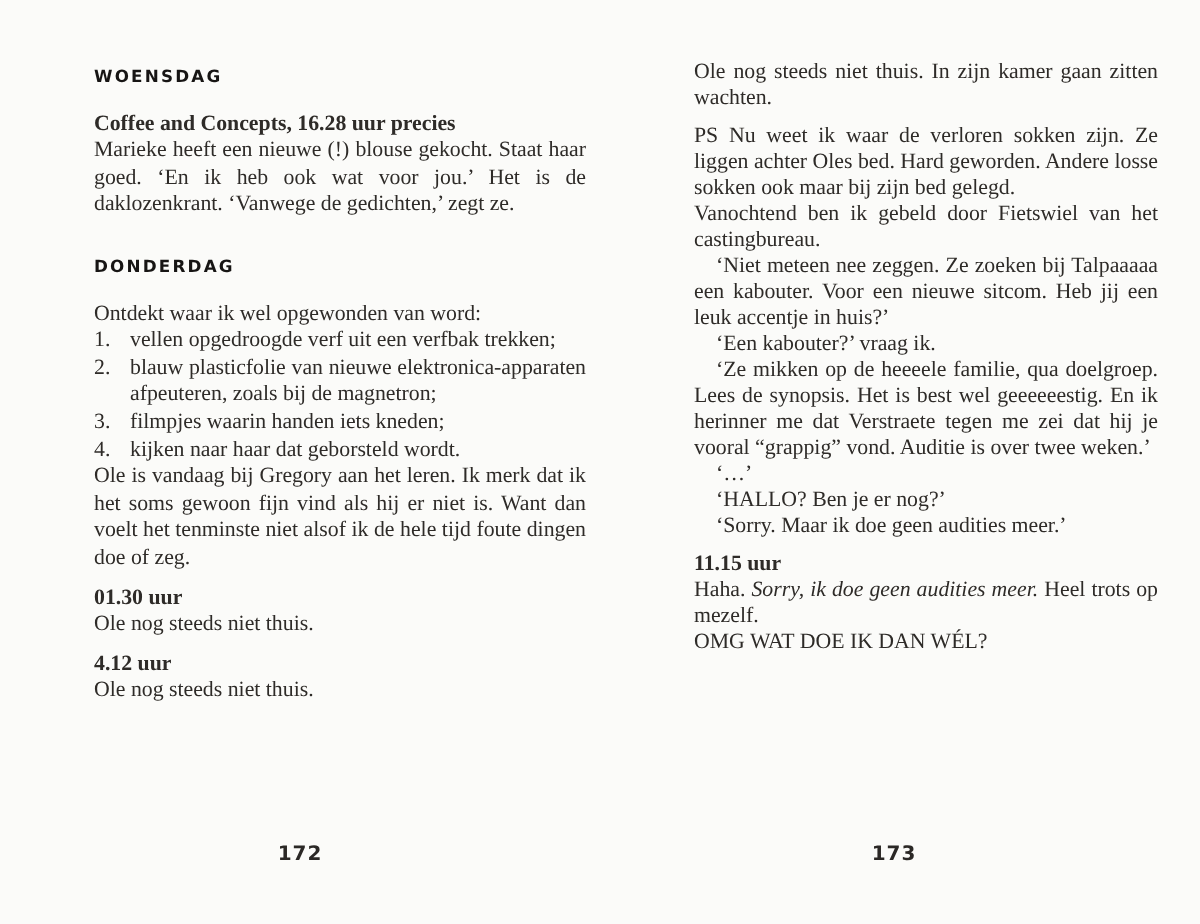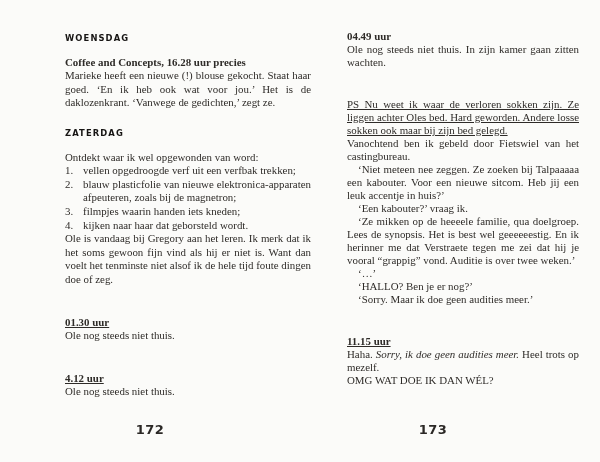--- a/index.html
+++ b/index.html
@@ -8,25 +8,25 @@
     background:#fbfbf9;
     font-family:"Liberation Serif", serif;
     color:#2e2b28;
     overflow:hidden;
   }
   .spread { position:relative; width:600px; height:462px; }
   .col {
     position:absolute; top:30px;
     font-size:10.9px;
   }
-  .col-left  { left:65px;  width:246px; line-height:13.6px; }
+  .col-left  { left:47px;  width:246px; line-height:13.6px; }
   .col-right { left:347px; width:232px; line-height:13px; }
 
   .blk { margin:0; }
-  .blk.gap { margin-top:29px;text-decoration:underline; }
+  .blk.gap { margin-top:6px; }
 
   .blk.day {
     font-family:"DejaVu Sans", sans-serif;
     font-weight:bold;
     font-size:8.4px;
     letter-spacing:1.1px;
     color:#171514;
     margin-top:17px;
     margin-bottom:10px;
   }
@@ -40,36 +40,36 @@
 
   .blk.list .li { display:flex; }
   .blk.list .num { width:18px; flex:none; }
   .blk.list .litext { flex:1 1 auto; text-align:justify; }
 
   .pagenum {
     position:absolute; top:422px;
     width:100px; text-align:center;
     font-family:"DejaVu Sans", sans-serif;
     font-weight:bold;
-    font-size:13px;
+    font-size:10px;
     letter-spacing:0.5px;
     color:#2b2826;
   }
   .pn-left  { left:100px; }
-  .pn-right { left:383px; }
+  .pn-right { left:397px; }
 </style>
 </head>
 <body>
 
 <div class="spread">
   <div class="col col-left">
       <div class="blk day"><span>WOENSDAG</span></div>
       <div class="blk sub"><span>Coffee and Concepts, 16.28 uur precies</span></div>
       <div class="blk p"><span>Marieke heeft een nieuwe (!) blouse gekocht. Staat haar goed. ‘En ik heb ook wat voor jou.’ Het is de daklozenkrant. ‘Vanwege de gedichten,’ zegt ze.</span></div>
-      <div class="blk day"><span>ZATERDAG</span></div>
+      <div class="blk day"><span>DONDERDAG</span></div>
       <div class="blk p"><span>Ontdekt waar ik wel opgewonden van word:</span></div>
       <div class="blk list">
         <div class="li">
           <span class="num">1.</span>
           <span class="litext">vellen opgedroogde verf uit een verfbak trekken;</span>
         </div>
         <div class="li">
           <span class="num">2.</span>
           <span class="litext">blauw plasticfolie van nieuwe elektronica-apparaten afpeuteren, zoals bij de magnetron;</span>
         </div>
@@ -82,21 +82,20 @@
           <span class="litext">kijken naar haar dat geborsteld wordt.</span>
         </div>
       </div>
       <div class="blk p"><span>Ole is vandaag bij Gregory aan het leren. Ik merk dat ik het soms gewoon fijn vind als hij er niet is. Want dan voelt het tenminste niet alsof ik de hele tijd foute dingen doe of zeg.</span></div>
       <div class="blk sub gap"><span>01.30 uur</span></div>
       <div class="blk p"><span>Ole nog steeds niet thuis.</span></div>
       <div class="blk sub gap"><span>4.12 uur</span></div>
       <div class="blk p"><span>Ole nog steeds niet thuis.</span></div>
     </div>
   <div class="col col-right">
-      <div class="blk sub"><span>04.49 uur</span></div>
       <div class="blk p"><span>Ole nog steeds niet thuis. In zijn kamer gaan zitten wachten.</span></div>
       <div class="blk p gap"><span>PS Nu weet ik waar de verloren sokken zijn. Ze liggen achter Oles bed. Hard geworden. Andere losse sokken ook maar bij zijn bed gelegd.</span></div>
       <div class="blk p"><span>Vanochtend ben ik gebeld door Fietswiel van het castingbureau.</span></div>
       <div class="blk p ind"><span>‘Niet meteen nee zeggen. Ze zoeken bij Talpaaaaa een kabouter. Voor een nieuwe sitcom. Heb jij een leuk accentje in huis?’</span></div>
       <div class="blk p ind"><span>‘Een kabouter?’ vraag ik.</span></div>
       <div class="blk p ind"><span>‘Ze mikken op de heeeele familie, qua doelgroep. Lees de synopsis. Het is best wel geeeeeestig. En ik herinner me dat Verstraete tegen me zei dat hij je vooral “grappig” vond. Auditie is over twee weken.’</span></div>
       <div class="blk p ind"><span>‘…’</span></div>
       <div class="blk p ind"><span>‘HALLO? Ben je er nog?’</span></div>
       <div class="blk p ind"><span>‘Sorry. Maar ik doe geen audities meer.’</span></div>
       <div class="blk sub gap"><span>11.15 uur</span></div>

